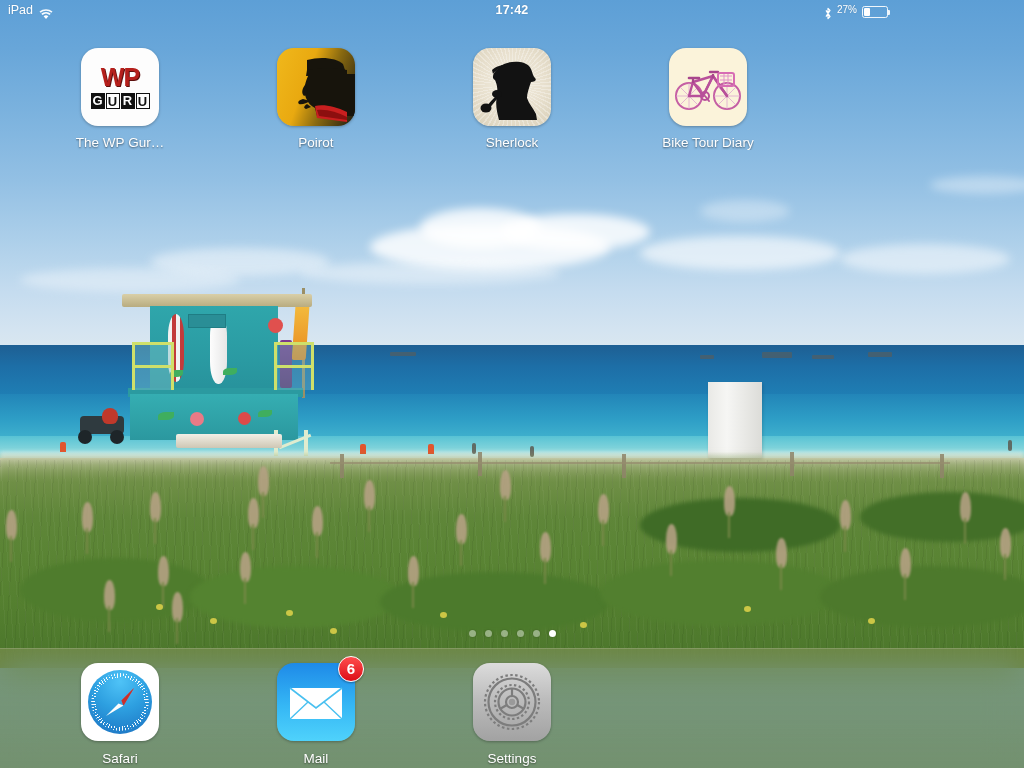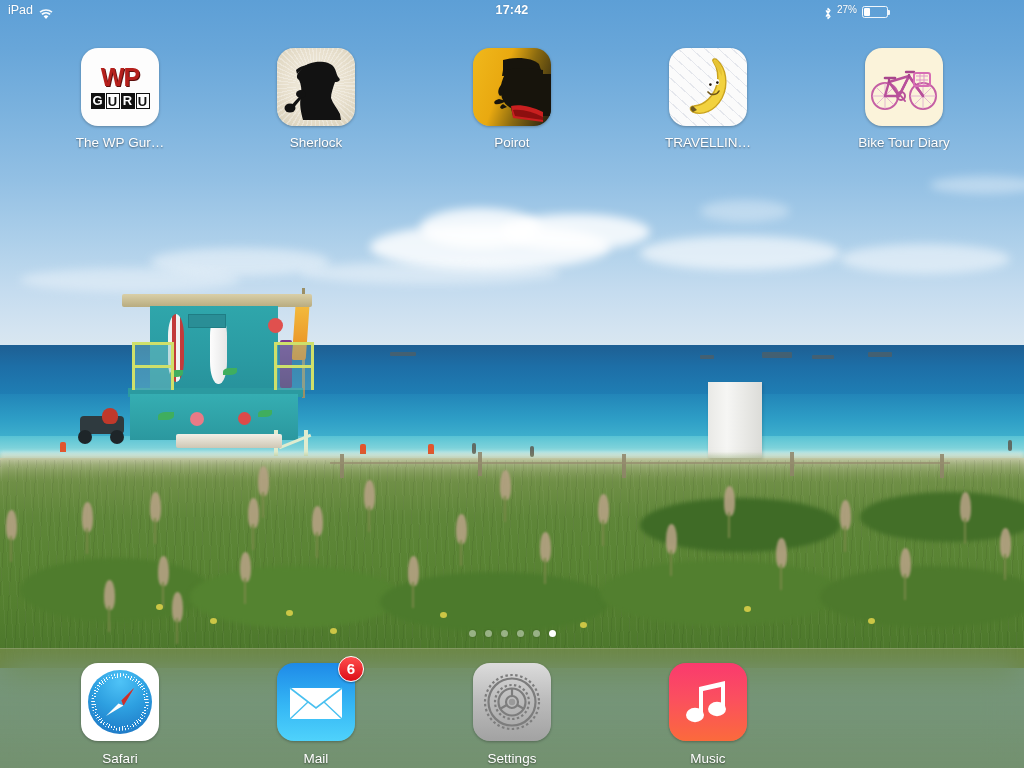--- a/index.html
+++ b/index.html
@@ -482,69 +482,53 @@
         <span>G</span>
         <span class="inv">U</span>
         <span>R</span>
         <span class="inv">U</span>
       </div>
     </div>
     <div class="app-label">The WP Gur…</div>
   </div>
 
   <div class="app">
-    <div class="app-icon ic-sherlock">
-      <div class="rays"></div>
-      <svg viewBox="0 0 78 78" width="78" height="78" style="position:absolute;inset:0;">
-        <g fill="#121212">
-          <path d="M26 20 C30 13 50 11 56 18 C60 23 59 27 62 30 C64 32 62 34 58 34 C56 40 54 45 54 50 C56 56 60 60 63 66 L64 72 L26 72 C24 64 22 56 24 48 C25 42 24 36 22 32 C18 30 20 24 26 20 Z"></path>
-          <path d="M20 26 C24 20 34 17 44 17 C36 15 24 17 19 22 Z"></path>
-          <ellipse cx="24" cy="46" rx="5" ry="4"></ellipse>
-          <path d="M23 48 C19 52 15 56 13 60 C12 62 14 63 16 61 C19 57 22 53 25 50 Z"></path>
-          <ellipse cx="13" cy="60" rx="5.5" ry="4.5"></ellipse>
-        </g>
-      </svg>
-    </div>
-    <div class="app-label">Sherlock</div>
-  </div>
-
-  <div class="app">
     <div class="app-icon ic-poirot">
       <svg viewBox="0 0 78 78" width="78" height="78" style="position:absolute;inset:0;">
         <g fill="#17140c">
           <path d="M30 12 C44 8 60 10 66 16 L68 22 L30 24 Z"></path>
           <path d="M30 22 C40 20 62 20 70 22 L70 27 L29 28 Z"></path>
           <path d="M32 26 C28 34 26 42 29 50 C31 55 34 58 38 60 L40 68 L78 68 L78 26 Z"></path>
           <path d="M29 36 C25 40 24 45 27 48 L31 46 Z"></path>
           <path d="M26 51 C22 52 20 54 22 56 C25 57 30 55 33 53 Z"></path>
           <path d="M30 56 C27 58 26 60 29 61 L34 59 Z"></path>
         </g>
         <path d="M38 58 C46 56 58 58 70 64 L70 74 L40 70 Z" fill="#c91f1f"></path>
         <path d="M40 62 C50 61 60 64 70 69 L70 72 L42 68 Z" fill="#8c0f0f"></path>
       </svg>
     </div>
     <div class="app-label">Poirot</div>
   </div>
 
   <div class="app">
-    <div class="app-icon ic-banana">
-      <div class="scribble"></div>
+    <div class="app-icon ic-sherlock">
+      <div class="rays"></div>
       <svg viewBox="0 0 78 78" width="78" height="78" style="position:absolute;inset:0;">
-        <path d="M48 12 C57 20 60 36 53 50 C46 63 33 68 24 64 C20 62 21 58 25 58 C36 57 45 48 48 36 C50 27 48 19 44 13 C43 11 46 10 48 12 Z" fill="#f2d23f" stroke="#caa31f" stroke-width="1.4"></path>
-        <path d="M48 12 C52 17 53 22 53 28 C49 22 46 17 44 13 Z" fill="#e6c334"></path>
-        <path d="M24 64 C21 62 21 59 24 58 L28 62 Z" fill="#6f5a22"></path>
-        <ellipse cx="41" cy="36" rx="2.4" ry="3" fill="#fff"></ellipse>
-        <ellipse cx="48" cy="34" rx="2.4" ry="3" fill="#fff"></ellipse>
-        <circle cx="41.4" cy="36.6" r="1.3" fill="#20170c"></circle>
-        <circle cx="48.4" cy="34.6" r="1.3" fill="#20170c"></circle>
-        <path d="M39 44 C42 48 48 47 50 43" fill="none" stroke="#6d5418" stroke-width="1.6" stroke-linecap="round"></path>
+        <g fill="#121212">
+          <path d="M26 20 C30 13 50 11 56 18 C60 23 59 27 62 30 C64 32 62 34 58 34 C56 40 54 45 54 50 C56 56 60 60 63 66 L64 72 L26 72 C24 64 22 56 24 48 C25 42 24 36 22 32 C18 30 20 24 26 20 Z"></path>
+          <path d="M20 26 C24 20 34 17 44 17 C36 15 24 17 19 22 Z"></path>
+          <ellipse cx="24" cy="46" rx="5" ry="4"></ellipse>
+          <path d="M23 48 C19 52 15 56 13 60 C12 62 14 63 16 61 C19 57 22 53 25 50 Z"></path>
+          <ellipse cx="13" cy="60" rx="5.5" ry="4.5"></ellipse>
+        </g>
       </svg>
     </div>
-    <div class="app-label">TRAVELLIN…</div>
-  </div>
+    <div class="app-label">Sherlock</div>
+  </div>
+
 
   <div class="app">
     <div class="app-icon ic-bike">
       <svg viewBox="0 0 78 78" width="78" height="78" style="position:absolute;inset:0;">
         <g fill="none" stroke="#c55fa4" stroke-width="2">
           <circle cx="20" cy="48" r="13"></circle>
           <circle cx="58" cy="48" r="13"></circle>
         </g>
         <g stroke="#e0a6cf" stroke-width="0.8">
           <line x1="20" y1="35" x2="20" y2="61"></line>
@@ -634,25 +618,13 @@
             <path d="M27.3 45.8 L33.8 42"></path>
           </g>
           <circle cx="39" cy="39" r="3.2" fill="#9a9a9a"></circle>
         </svg>
       </div>
     </div>
     <div class="dock-label">Settings</div>
   </div>
 
 
-  <div class="dock-app">
-    <div class="badge-wrap">
-      <div class="dock-icon ic-music">
-        <svg viewBox="0 0 78 78" width="78" height="78" style="position:absolute;inset:0;">
-          <path d="M30 52 L30 24 L56 18 L56 46 L52 46 L52 24 L34 28 L34 52 Z" fill="#fff"></path>
-          <ellipse cx="26" cy="52" rx="9" ry="7.2" fill="#fff"></ellipse>
-          <ellipse cx="48" cy="46" rx="9" ry="7.2" fill="#fff"></ellipse>
-        </svg>
-      </div>
-    </div>
-    <div class="dock-label">Music</div>
-  </div>
 </div>
 
 </body></html>

